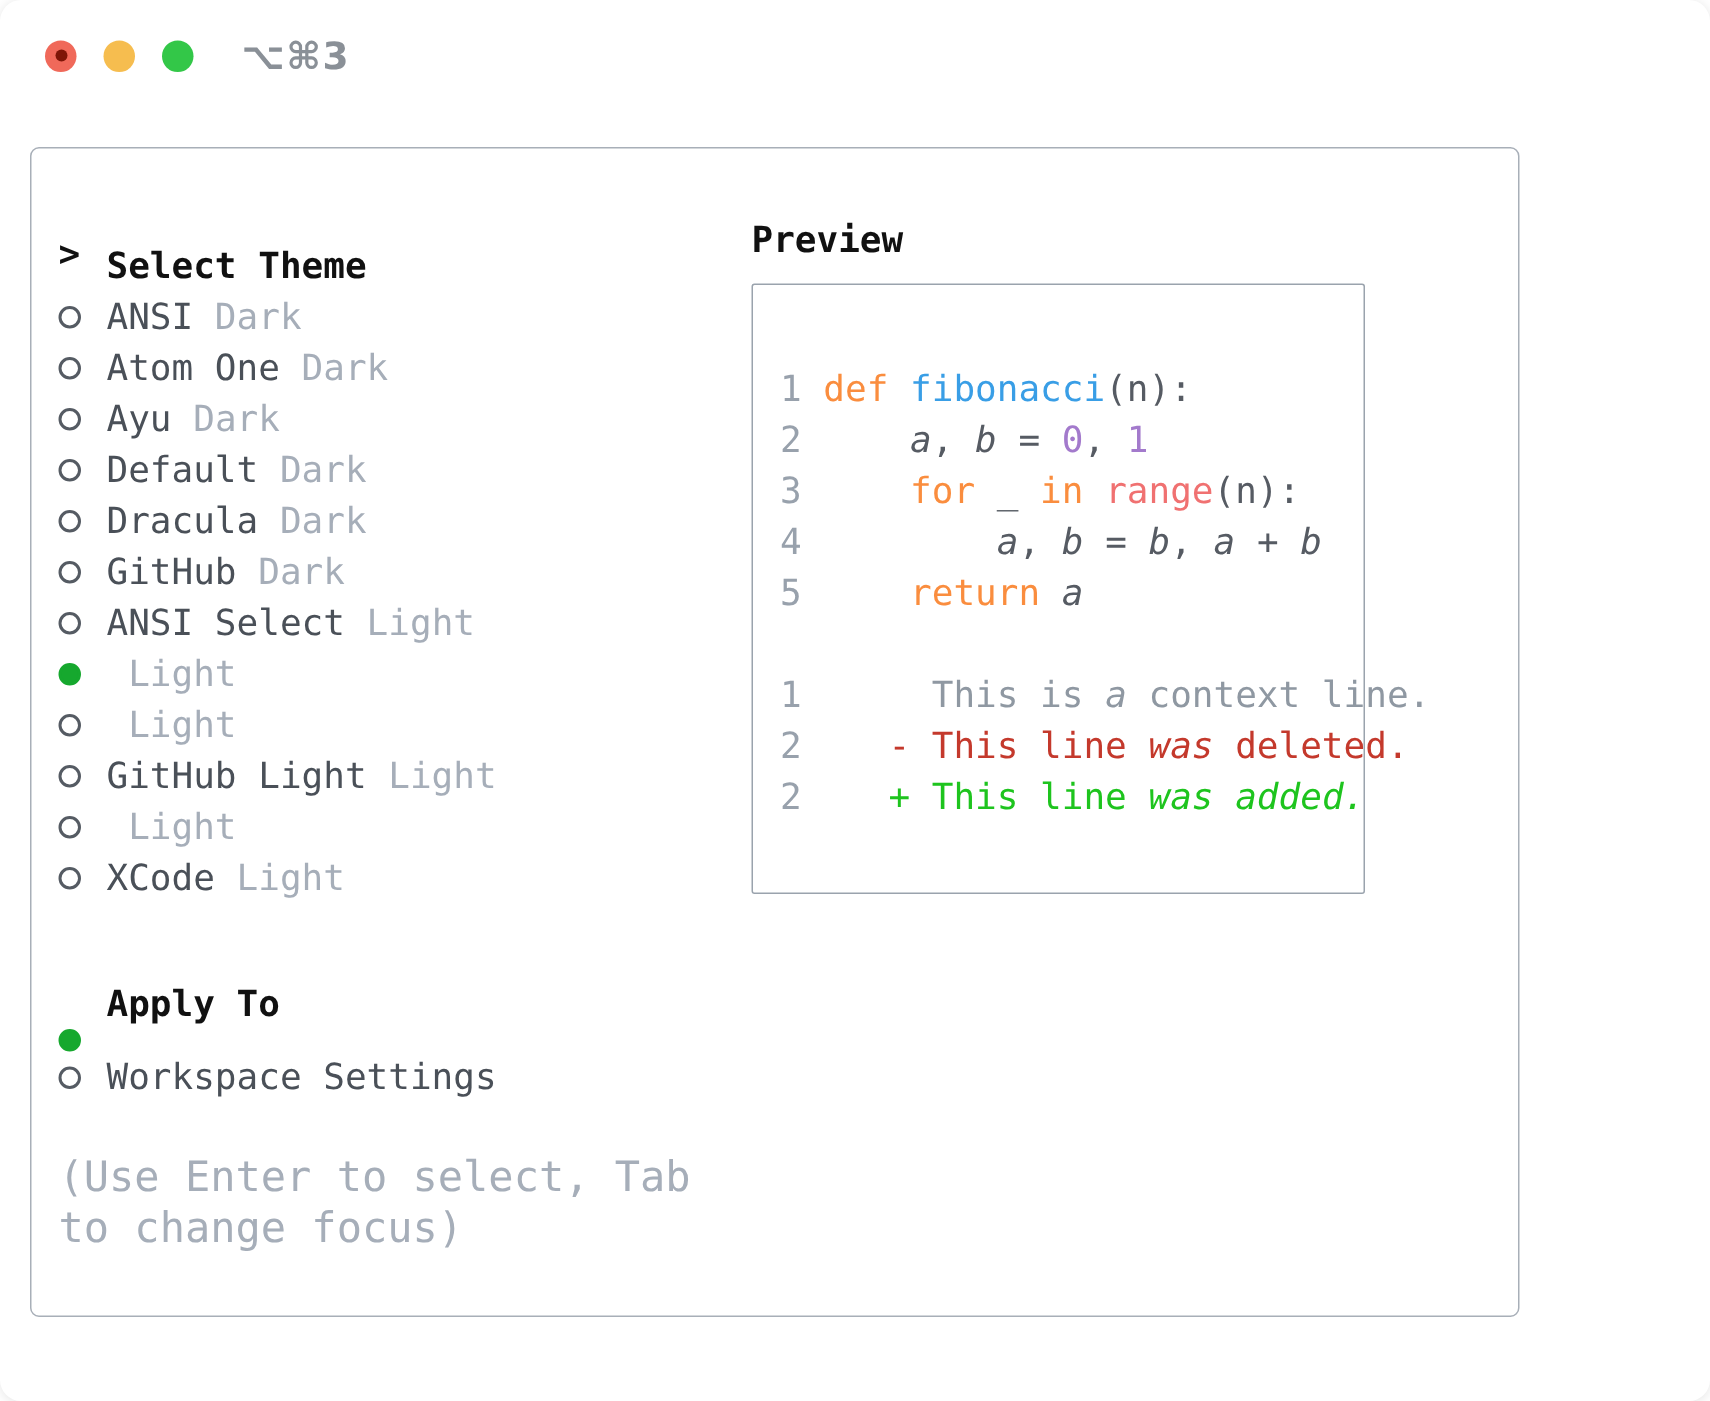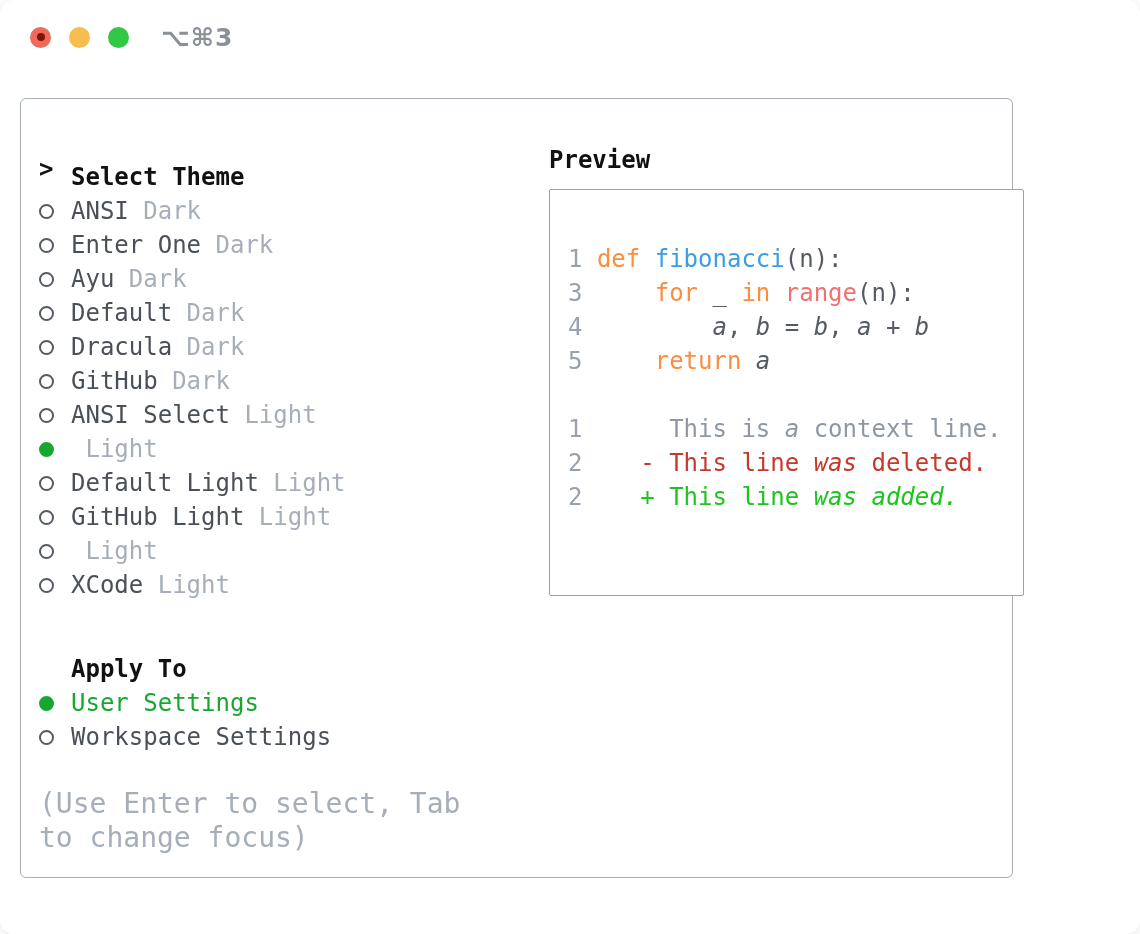--- a/index.html
+++ b/index.html
@@ -38,42 +38,42 @@
     margin-left:32px;font-family:"DejaVu Sans","Liberation Sans",sans-serif;
     font-weight:bold;font-size:25px;color:var(--shortcut);letter-spacing:1px;
   }
   
   .panel{
     position:absolute;left:20px;top:98px;width:993px;height:780px;
     box-sizing:border-box;border:1.5px solid var(--panel-border);border-radius:6px;
     padding:44px 20px 0 18px;display:flex;background:#ffffff;
   }
   .left-col{width:462px;flex:none;}
-  .right-col{flex:1;margin-left:48px;}
+  .right-col{flex:1;}
   .row{display:flex;line-height:34px;font-size:24px;white-space:pre;}
   .marker{width:32px;flex:none;display:flex;align-items:center;}
   .circle{width:15px;height:15px;border-radius:50%;border:2px solid #555b63;box-sizing:border-box;}
   .circle.sel{background:var(--green);border-color:var(--green);}
   .gt{font-weight:bold;color:var(--heading-text);font-size:24px;line-height:34px;}
   .heading{font-weight:bold;color:var(--heading-text);margin-top:17px;}
   .item-name{color:var(--item-text);}
   .item-name.sel{color:var(--green);}
   .item-tag{color:var(--tag-text);}
   .spacer{height:33px;}
   .help{
     color:var(--tag-text);font-size:28px;line-height:34px;
     white-space:normal;word-break:normal;
   }
   
   .preview-heading{
     font-weight:bold;color:var(--heading-text);font-size:24px;line-height:34px;
     margin-bottom:12px;
   }
   .preview-box{
-    width:475px;height:407px;box-sizing:border-box;
+    width:409px;height:407px;box-sizing:border-box;
     border:1.5px solid var(--box-border);border-radius:2px;
     padding:52px 16px 0 18px;background:#ffffff;
   }
   .code-line{font-size:24px;line-height:34px;white-space:pre;min-height:34px;}
   .tk-num{color:var(--numc);}
   .tk-kw{color:var(--kw);}
   .tk-fn{color:var(--fn);}
   .tk-pl{color:var(--pl);}
   .tk-lit{color:var(--lit);}
   .tk-call{color:var(--call);}
@@ -103,54 +103,55 @@
     <div class="left-col">
       <div class="row">
         <span class="marker">
           <span class="gt">&gt;</span>
         </span>
         <span class="heading">Select Theme</span>
       </div>
 
       <div id="theme-list">
           <div class="row"><span class="marker"><span class="circle"></span></span><span class="item-name">ANSI</span><span class="item-tag"> Dark</span></div>
-          <div class="row"><span class="marker"><span class="circle"></span></span><span class="item-name">Enter One</span><span class="item-tag"> Dark</span></div>
+          <div class="row"><span class="marker"><span class="circle"></span></span><span class="item-name">Atom One</span><span class="item-tag"> Dark</span></div>
           <div class="row"><span class="marker"><span class="circle"></span></span><span class="item-name">Ayu</span><span class="item-tag"> Dark</span></div>
           <div class="row"><span class="marker"><span class="circle"></span></span><span class="item-name">Default</span><span class="item-tag"> Dark</span></div>
           <div class="row"><span class="marker"><span class="circle"></span></span><span class="item-name">Dracula</span><span class="item-tag"> Dark</span></div>
           <div class="row"><span class="marker"><span class="circle"></span></span><span class="item-name">GitHub</span><span class="item-tag"> Dark</span></div>
           <div class="row"><span class="marker"><span class="circle"></span></span><span class="item-name">ANSI Select</span><span class="item-tag"> Light</span></div>
           <div class="row"><span class="marker"><span class="circle sel"></span></span><span class="item-tag"> Light</span></div>
-          <div class="row"><span class="marker"><span class="circle"></span></span><span class="item-name">Default Light</span><span class="item-tag"> Light</span></div>
+          <div class="row"><span class="marker"><span class="circle"></span></span><span class="item-tag"> Light</span></div>
           <div class="row"><span class="marker"><span class="circle"></span></span><span class="item-name">GitHub Light</span><span class="item-tag"> Light</span></div>
           <div class="row"><span class="marker"><span class="circle"></span></span><span class="item-tag"> Light</span></div>
           <div class="row"><span class="marker"><span class="circle"></span></span><span class="item-name">XCode</span><span class="item-tag"> Light</span></div>
         </div>
 
       <div class="spacer"></div>
 
       <div class="row">
         <span class="marker"></span>
         <span class="heading">Apply To</span>
       </div>
 
       <div id="apply-list">
-          <div class="row"><span class="marker"><span class="circle sel"></span></span><span class="item-name sel">User Settings</span></div>
+          <div class="row"><span class="marker"><span class="circle sel"></span></span></div>
           <div class="row"><span class="marker"><span class="circle"></span></span><span class="item-name">Workspace Settings</span></div>
         </div>
 
       <div class="spacer"></div>
 
       <div class="help">(Use Enter to select, Tab to change focus)</div>
     </div>
 
     <div class="right-col">
       <div class="preview-heading">Preview</div>
       <div class="preview-box" id="preview-box">
           <div class="code-line"><span class="tk-num">1 </span><span class="tk-kw">def </span><span class="tk-fn">fibonacci</span><span class="tk-pl">(n):</span></div>
+          <div class="code-line"><span class="tk-num">2 </span><span class="tk-pl">    </span><span class="tk-pl tk-i">a</span><span class="tk-pl">, </span><span class="tk-pl tk-i">b</span><span class="tk-pl"> = </span><span class="tk-lit">0</span><span class="tk-pl">, </span><span class="tk-lit">1</span></div>
           <div class="code-line"><span class="tk-num">3 </span><span class="tk-pl">    </span><span class="tk-kw">for </span><span class="tk-pl">_ </span><span class="tk-kw">in </span><span class="tk-call">range</span><span class="tk-pl">(n):</span></div>
           <div class="code-line"><span class="tk-num">4 </span><span class="tk-pl">        </span><span class="tk-pl tk-i">a</span><span class="tk-pl">, </span><span class="tk-pl tk-i">b</span><span class="tk-pl"> = </span><span class="tk-pl tk-i">b</span><span class="tk-pl">, </span><span class="tk-pl tk-i">a</span><span class="tk-pl"> + </span><span class="tk-pl tk-i">b</span></div>
           <div class="code-line"><span class="tk-num">5 </span><span class="tk-pl">    </span><span class="tk-kw">return </span><span class="tk-pl tk-i">a</span></div>
           <div class="code-line"></div>
           <div class="code-line"><span class="tk-num">1</span><span class="tk-ctx">      This is </span><span class="tk-ctx tk-i">a</span><span class="tk-ctx"> context line.</span></div>
           <div class="code-line"><span class="tk-num">2</span><span class="tk-del">    - This line </span><span class="tk-del tk-i">was</span><span class="tk-del"> deleted.</span></div>
           <div class="code-line"><span class="tk-num">2</span><span class="tk-add">    + This line </span><span class="tk-add tk-i">was</span><span class="tk-add"> </span><span class="tk-add tk-i">added.</span></div>
         </div>
     </div>
 

